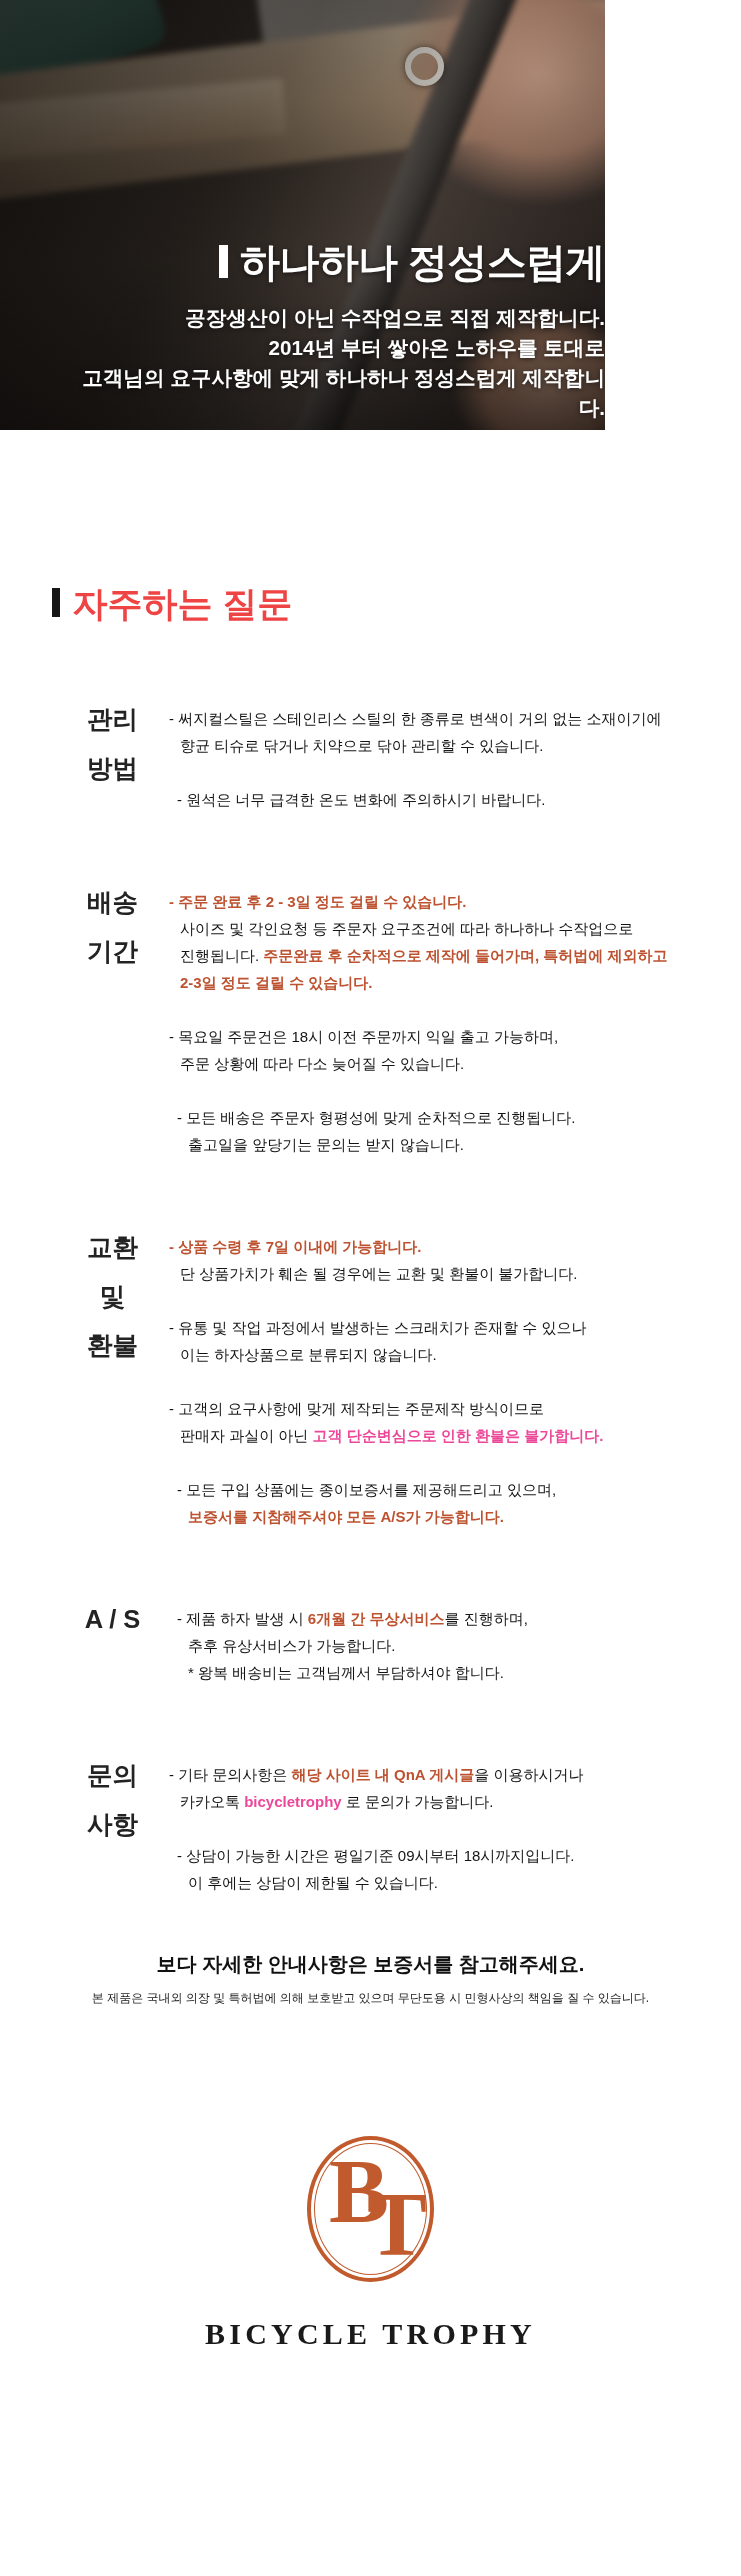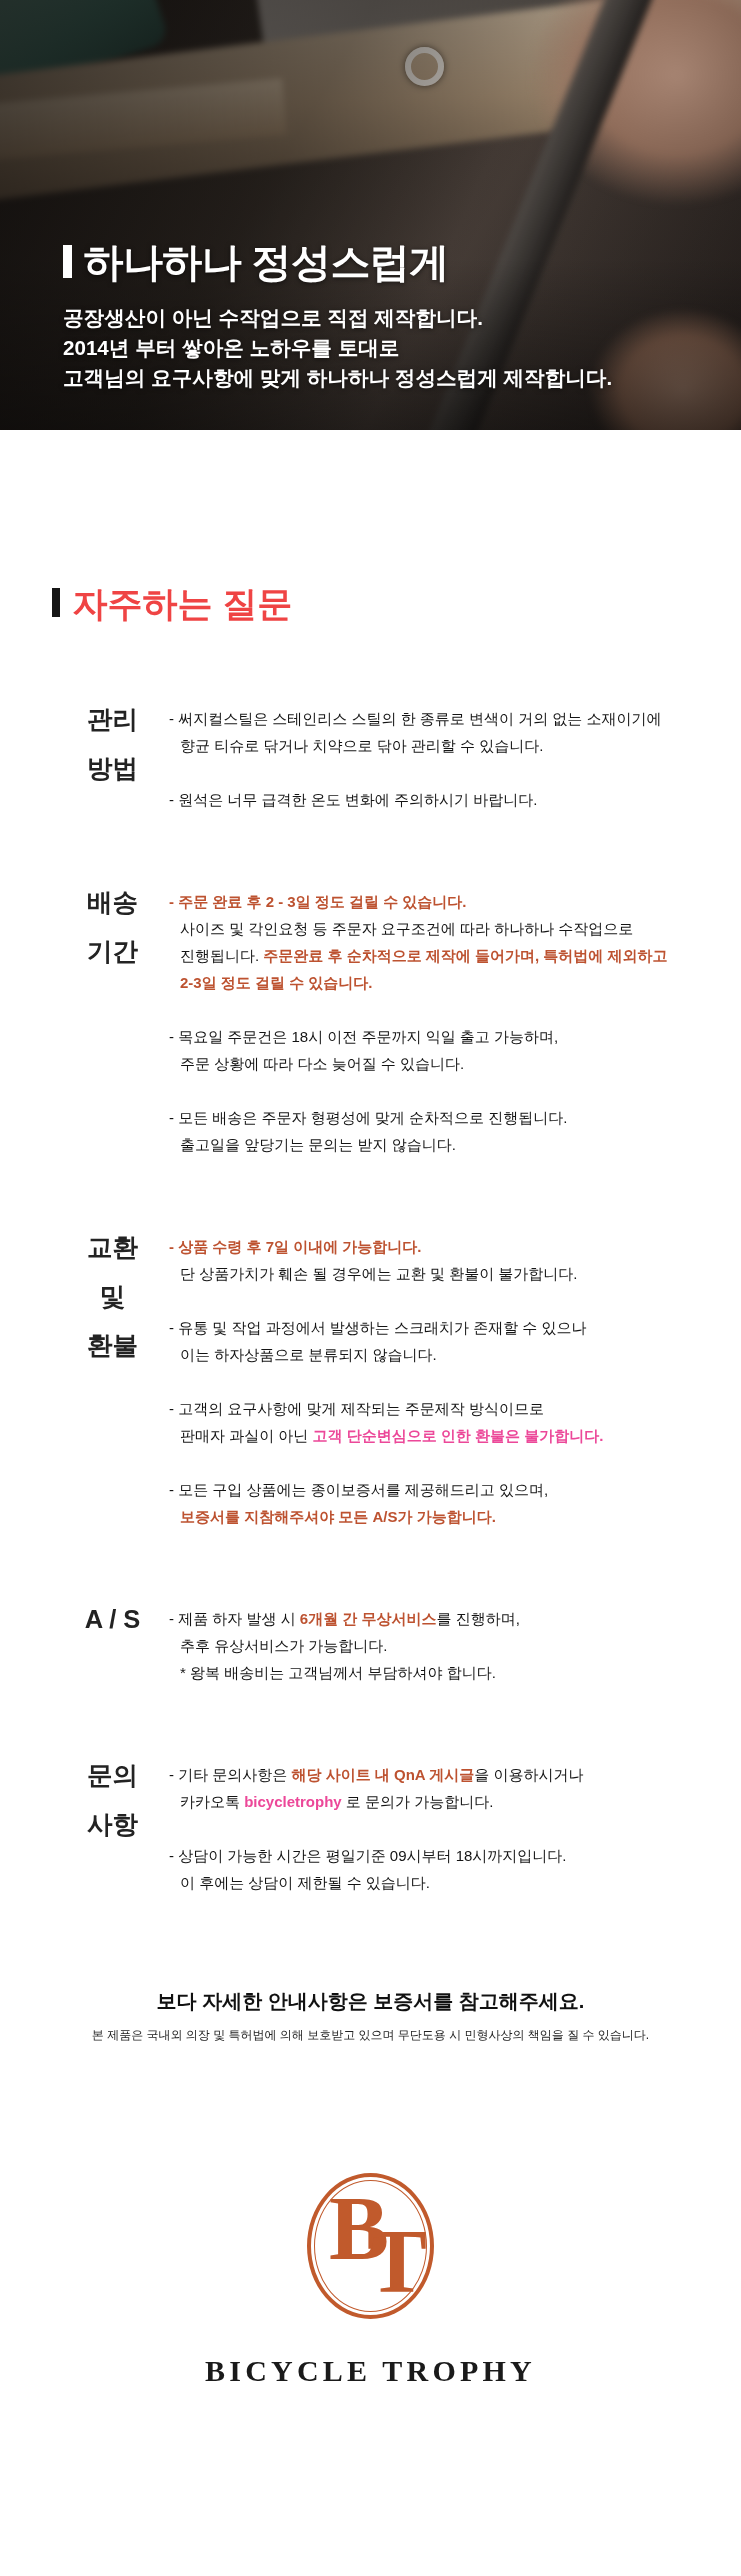--- a/index.html
+++ b/index.html
@@ -4,23 +4,23 @@
 <style>
   :root { --accent:#bd5230; --logo:#c15a2c; }
   * { box-sizing:border-box; }
   html,body { margin:0; padding:0; }
   body {
     width:741px; height:2576px; background:#ffffff; overflow:hidden;
     font-family:"Liberation Sans","DejaVu Sans",sans-serif; color:#141414;
   }
 
   
-  .hero { position:relative; width:741px; height:430px;
+  .hero { position:relative; width:605px; height:430px;
     background:linear-gradient(115deg,#241f1c 0%,#352e28 35%,#4a403a 60%,#2c2522 100%);
-    overflow:hidden; }
+    overflow:hidden;text-align:right; }
   .hp { position:absolute; filter:blur(3px); }
   .hp-teal { left:-30px; top:-33px; width:188px; height:106px; border-radius:18px;
     background:linear-gradient(160deg,#6fa293,#3f6f63 60%,#274840); transform:rotate(-18deg); }
   .hp-metal { left:261px; top:-39px; width:346px; height:106px; border-radius:12px;
     background:linear-gradient(100deg,#9b958f,#6e6862 50%,#4a443f); transform:rotate(-8deg); }
   .hp-wood { left:-42px; top:27px; width:861px; height:124px; border-radius:4.9px;
     background:linear-gradient(185deg,#c3b29b,#a08a70 55%,#6b5a47); transform:rotate(-7deg); }
   .hp-wood2 { left:-12px; top:91px; width:297px; height:56px;
     background:linear-gradient(180deg,#cbb89e,#9c8468); transform:rotate(-5deg); }
   .hp-hand { right:-85px; top:-55px; width:297px; height:261px; border-radius:50%;
@@ -48,28 +48,28 @@
   .hbar { display:inline-block; width:7.9px; height:29px; background:#161616;
     margin-right:12.7px; vertical-align:-1.2px; }
   .sections { margin-top:81px; padding-left:56px; }
   .frow { display:flex; margin-bottom:75px; }
   .frow:last-child { margin-bottom:0; }
   .slabel { width:113px; flex:none; font-size:25.5px; font-weight:800; color:#232323;
     line-height:49px; margin-top:-9.7px; }
   .slabel p { margin:0;text-align:center; }
   .scontent { padding-top:0; }
   .bullet { margin-bottom:27px; }
-  .bullet:last-child { margin-bottom:0; }
+  .bullet:last-child { margin-bottom:0;margin-left:8px; }
   .line { margin:0; font-size:15px; line-height:27px; font-weight:500; color:#141414; white-space:nowrap; }
   .line.cont { padding-left:11px; }
   .red { color:var(--accent); font-weight:800; }
   .b { color:#ec4899; font-weight:800; }
 
   
-  .footer { text-align:center; margin-top:92px; }
+  .footer { text-align:center; margin-top:55px; }
   .footer-notice { margin:0; font-size:20px; font-weight:800; color:#111; }
   .footer-legal { margin:12px 0 0; font-size:12px; font-weight:500; color:#222; }
 
   
   .brand { margin-top:129px; text-align:center; }
   .logo-oval { position:relative; width:127px; height:146px; margin:0 auto;
     border:4.2px solid var(--logo); border-radius:50%; }
   .logo-inner { position:absolute; left:3px; top:3px; right:3px; bottom:3px;
     border:1.8px solid var(--logo); border-radius:50%; }
   .mono { position:absolute; font-family:"Liberation Serif","DejaVu Serif",serif;

